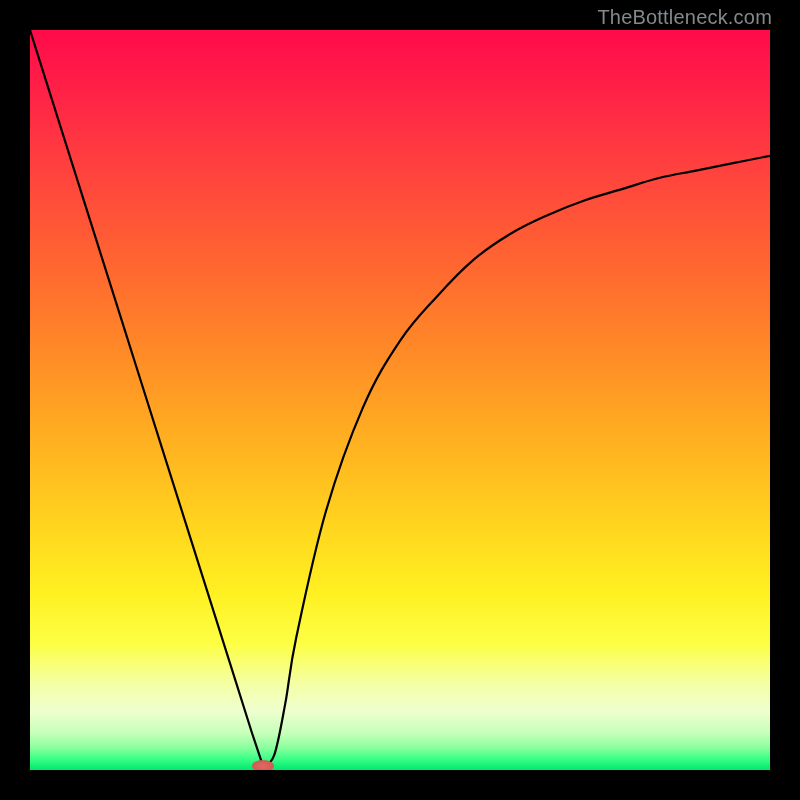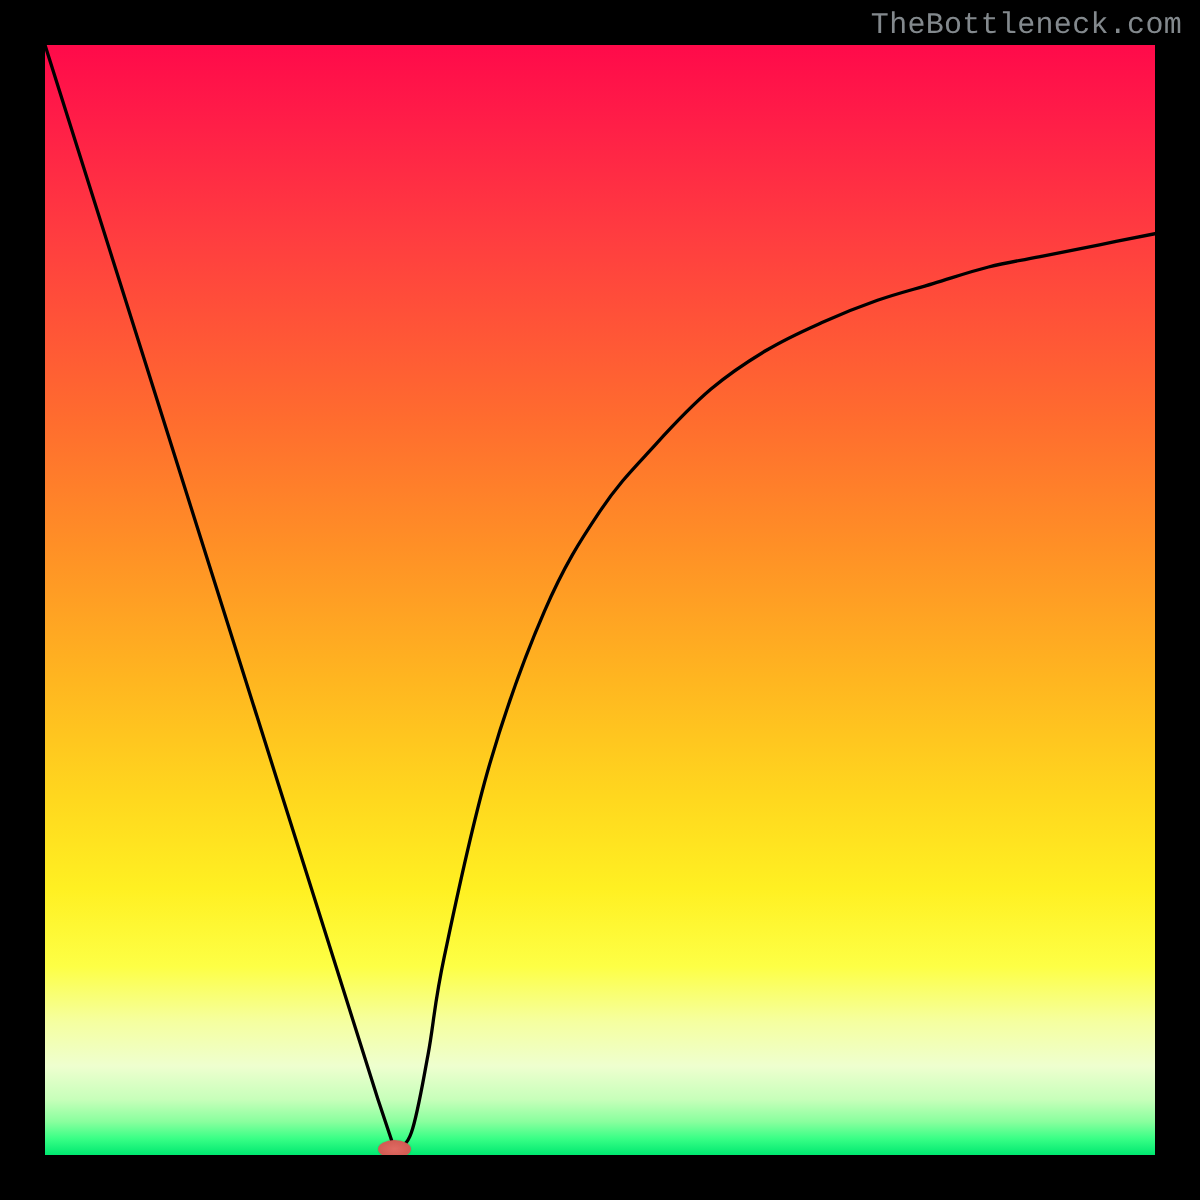--- a/index.html
+++ b/index.html
@@ -36,22 +36,22 @@
       #eeffcf 92%,
       #c7ffba 95%,
       #89ff9e 97%,
       #3aff86 98.5%,
       #00e870 100%
     );
   }
   .watermark {
     position: absolute;
     top: 6px;
-    right: 12px;
-    font-family: Liberation Mono, monospace;
+    right: 28px;
+    font-family: Liberation Sans, sans-serif;
     font-size: 20px;
     color: #83898d;
     letter-spacing: 0.2px;
   }
   svg.curve {
     position: absolute;
     inset: 0;
     width: 100%;
     height: 100%;
   }

